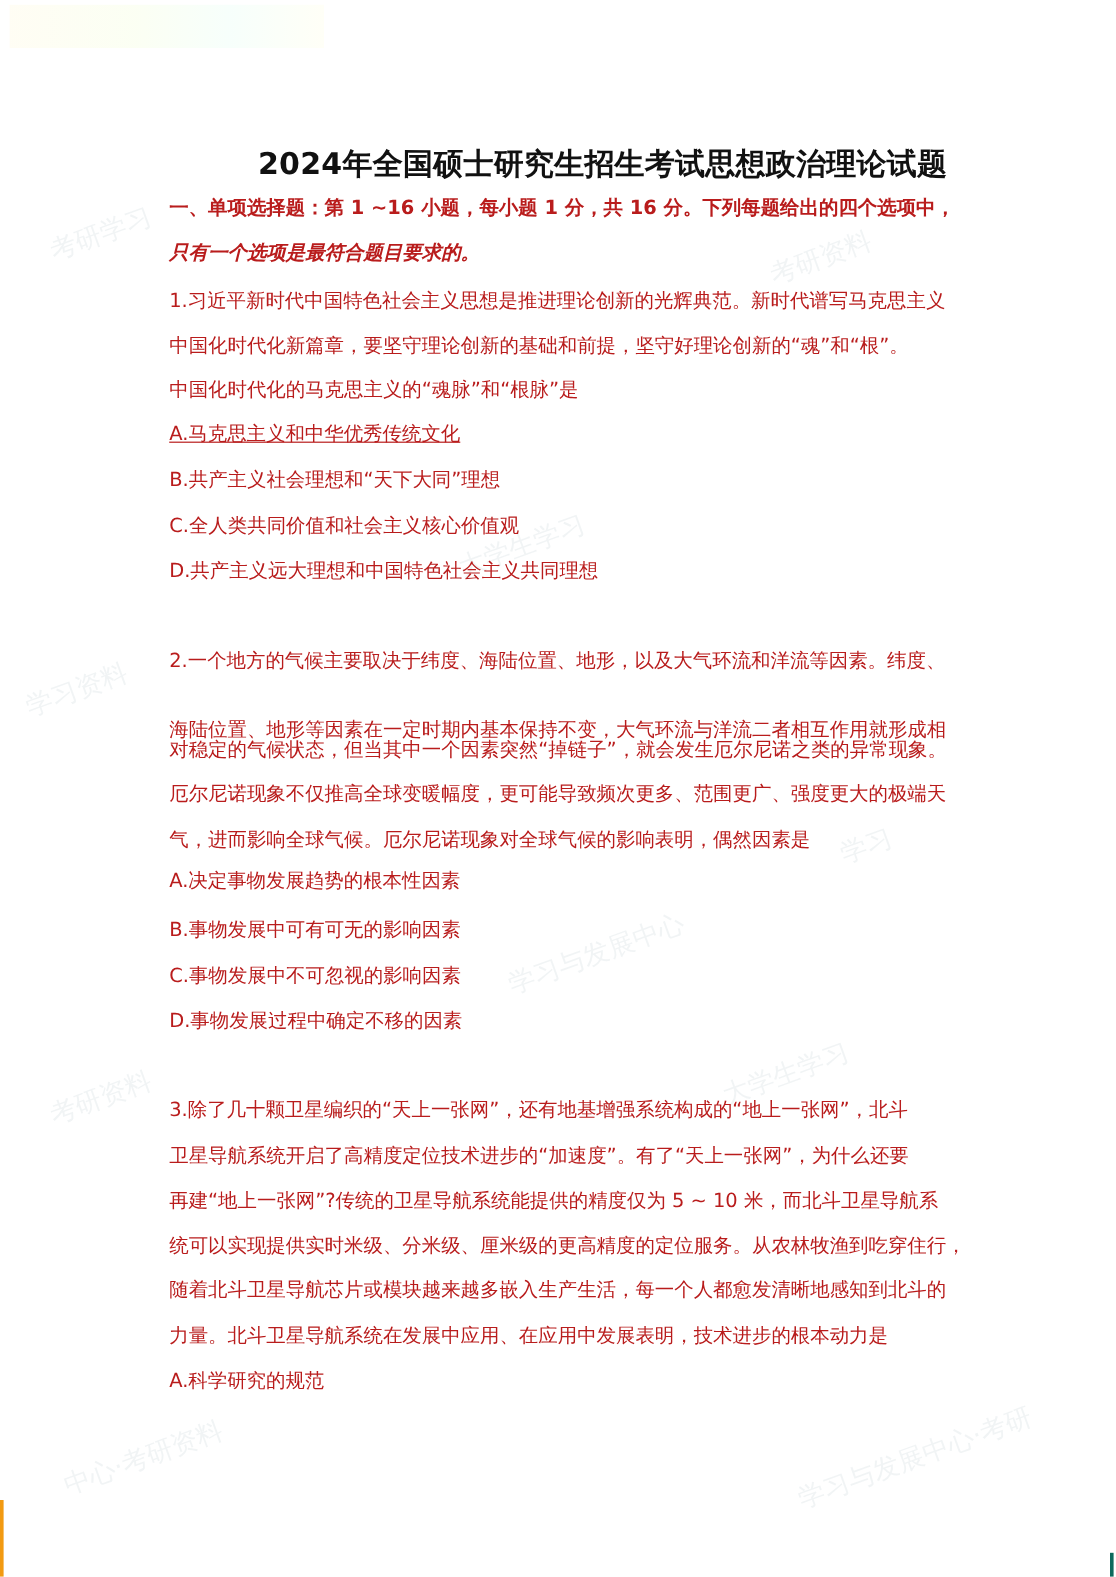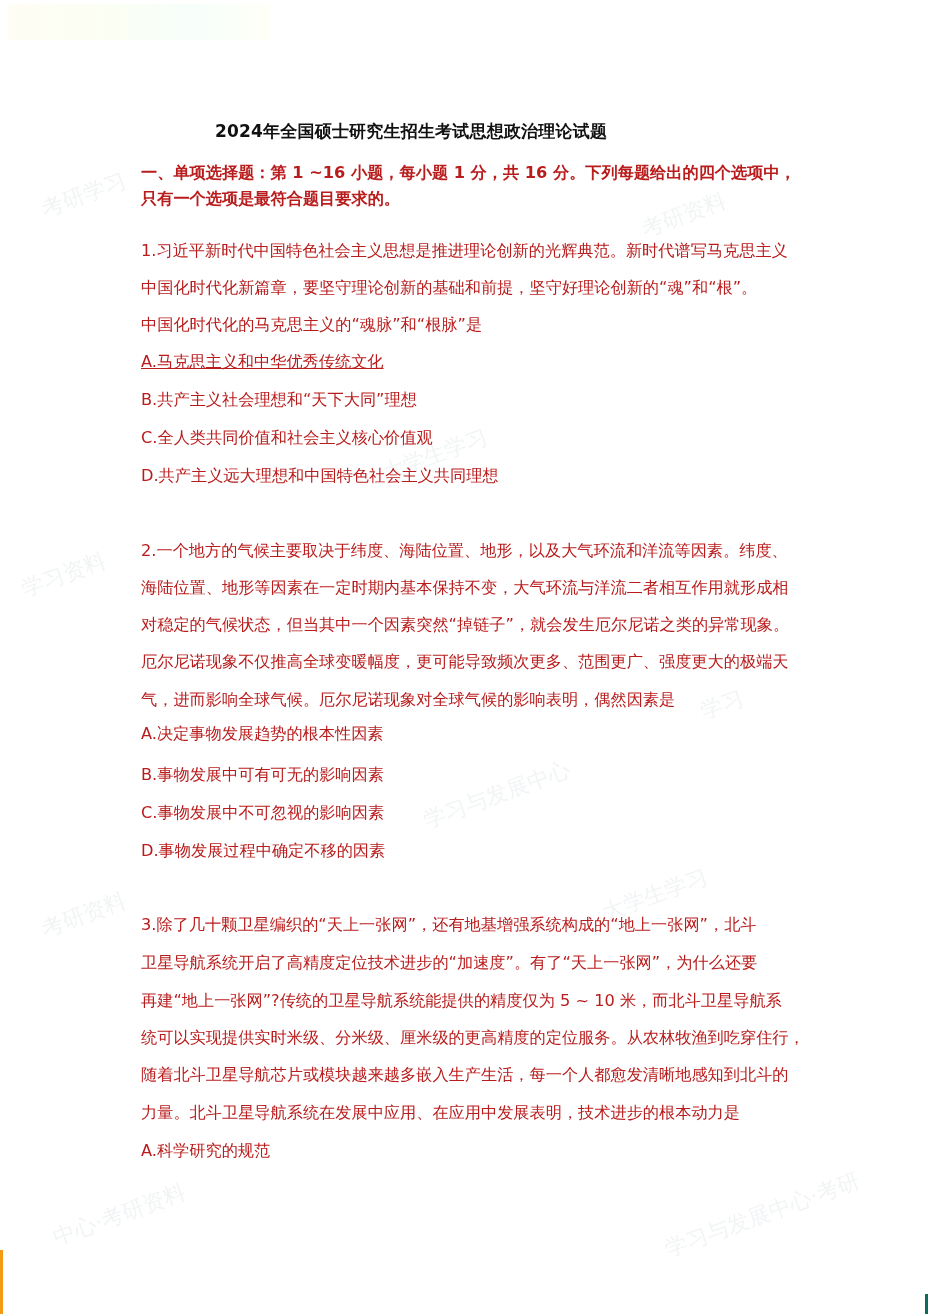--- a/index.html
+++ b/index.html
@@ -10,21 +10,21 @@
     .faint-header {
       position: absolute; left: 8px; top: 4px; width: 262px; height: 36px;
       background: linear-gradient(90deg, #fffdf3 0%, #fbfff2 40%, #f6fffb 70%, #fffff6 100%);
       opacity: 0.9;
     }
     .watermark {
       position: absolute; color: rgba(120,150,160,0.10); font-size: 22px; transform: rotate(-20deg);
       white-space: nowrap; pointer-events: none;
     }
     .title {
-      position: absolute; left: 215px; top: 120px; font-size: 17px; font-weight: bold; letter-spacing: 0.2px;
+      position: absolute; left: 215px; top: 120px; font-size: 25px; font-weight: bold; letter-spacing: 0.2px;
       white-space: nowrap;
     }
     .line {
       position: absolute; left: 141px; font-size: 16.2px; line-height: 22px; white-space: nowrap; color: #b91c1c;
     }
     .bold { font-weight: bold; }
     .edge-left {
       position: absolute; left: 0; top: 1250px; width: 3px; height: 64px; background: #f29a12;
     }
     .edge-right {
@@ -43,32 +43,32 @@
 <div class="watermark" style="left:700px;top:690px;">学习</div>
 <div class="watermark" style="left:420px;top:780px;">学习与发展中心</div>
 <div class="watermark" style="left:40px;top:900px;">考研资料</div>
 <div class="watermark" style="left:600px;top:880px;">大学生学习</div>
 <div class="watermark" style="left:50px;top:1200px;">中心·考研资料</div>
 <div class="watermark" style="left:660px;top:1200px;">学习与发展中心·考研</div>
 
 <div class="title">2024年全国硕士研究生招生考试思想政治理论试题</div>
 
 <div class="line bold" style="top:162px;">一、单项选择题：第 1 ~16 小题，每小题 1 分，共 16 分。下列每题给出的四个选项中，</div>
-<div class="line bold" style="top:188px;">只有一个选项是最符合题目要求的。</div>
+<div class="line bold" style="top:200px;font-style:italic;">只有一个选项是最符合题目要求的。</div>
 
 <div class="line" style="top:240px;">1.习近平新时代中国特色社会主义思想是推进理论创新的光辉典范。新时代谱写马克思主义</div>
 <div class="line" style="top:277px;">中国化时代化新篇章，要坚守理论创新的基础和前提，坚守好理论创新的“魂”和“根”。</div>
 <div class="line" style="top:314px;">中国化时代化的马克思主义的“魂脉”和“根脉”是</div>
 <div class="line" style="top:351px;text-decoration:underline;">A.马克思主义和中华优秀传统文化</div>
 <div class="line" style="top:389px;">B.共产主义社会理想和“天下大同”理想</div>
 <div class="line" style="top:427px;">C.全人类共同价值和社会主义核心价值观</div>
 <div class="line" style="top:465px;">D.共产主义远大理想和中国特色社会主义共同理想</div>
 
 <div class="line" style="top:540px;">2.一个地方的气候主要取决于纬度、海陆位置、地形，以及大气环流和洋流等因素。纬度、</div>
-<div class="line" style="top:577px;">海陆位置、地形等因素在一定时期内基本保持不变，大气环流与洋流二者相互作用就形成相</div>
+<div class="line" style="top:597px;">海陆位置、地形等因素在一定时期内基本保持不变，大气环流与洋流二者相互作用就形成相</div>
 <div class="line" style="top:614px;">对稳定的气候状态，但当其中一个因素突然“掉链子”，就会发生厄尔尼诺之类的异常现象。</div>
 <div class="line" style="top:651px;">厄尔尼诺现象不仅推高全球变暖幅度，更可能导致频次更多、范围更广、强度更大的极端天</div>
 <div class="line" style="top:689px;">气，进而影响全球气候。厄尔尼诺现象对全球气候的影响表明，偶然因素是</div>
 <div class="line" style="top:723px;">A.决定事物发展趋势的根本性因素</div>
 <div class="line" style="top:764px;">B.事物发展中可有可无的影响因素</div>
 <div class="line" style="top:802px;">C.事物发展中不可忽视的影响因素</div>
 <div class="line" style="top:840px;">D.事物发展过程中确定不移的因素</div>
 
 <div class="line" style="top:914px;">3.除了几十颗卫星编织的“天上一张网”，还有地基增强系统构成的“地上一张网”，北斗</div>
 <div class="line" style="top:952px;">卫星导航系统开启了高精度定位技术进步的“加速度”。有了“天上一张网”，为什么还要</div>

